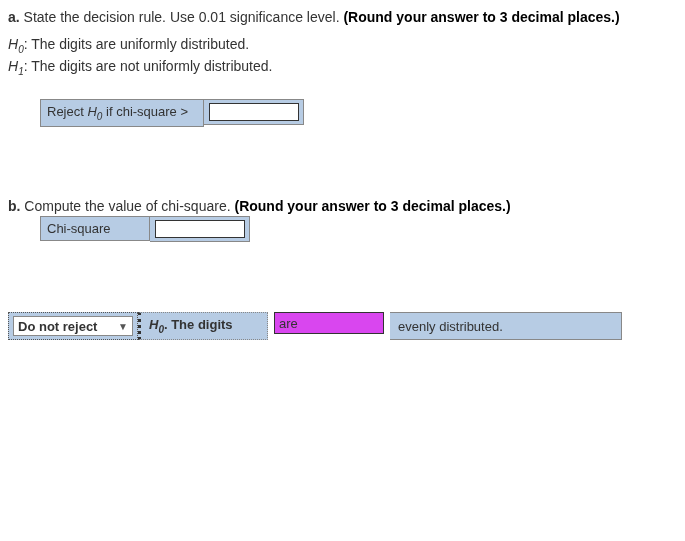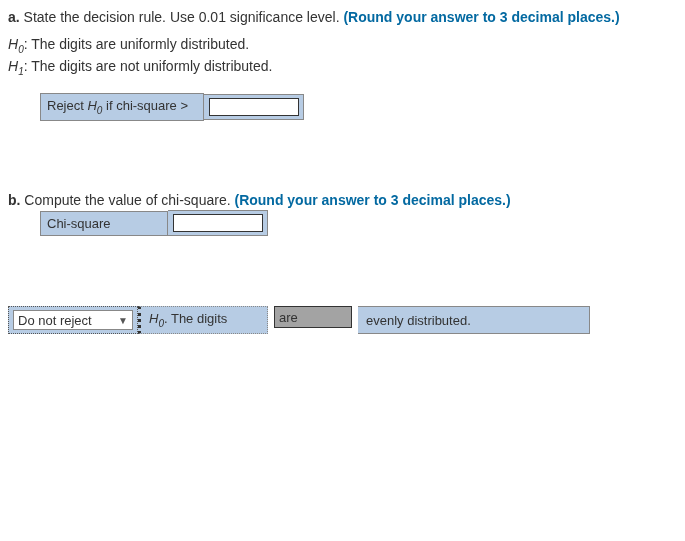--- a/index.html
+++ b/index.html
@@ -18,38 +18,38 @@
     margin-bottom: 10px;
   }
   .prompt {
     margin-bottom: 6px;
     line-height: 1.4;
   }
   .bold {
     font-weight: bold;
   }
   .red {
-    color: #0369a1;
+    color: #000000;
     font-weight: bold;
   }
   .hypothesis {
     font-style: normal;
     line-height: 1.5;
-    margin-bottom: 14px;
+    margin-bottom: 20px;
   }
   .hypothesis .sym {
     font-style: italic;
   }
   .sub {
     font-size: 10px;
     vertical-align: sub;
   }
   .answer-row {
     display: flex;
-    align-items: center;
+    align-items: flex-start;
     padding-left: 32px;
   }
   .label-cell {
     background: #b7cce4;
     border: 1px solid #888;
     padding: 4px 6px;
     font-size: 13px;
     display: flex;
     align-items: center;
     box-sizing: border-box;
@@ -87,54 +87,55 @@
   }
   .c-select {
     background: #fff;
     border: 1px solid #888;
     font-size: 13px;
     padding: 1px 4px;
     height: 20px;
     box-sizing: border-box;
     display: flex;
     align-items: center;
+    font-weight: bold;
   }
   .c-select .arrow {
     margin-left: 6px;
     font-size: 10px;
     color: #555;
   }
   .c-text {
     background: #b7cce4;
     border: 1px solid #888;
     border-left: none;
     padding: 4px 8px;
     font-size: 13px;
     display: flex;
     align-items: center;
     box-sizing: border-box;
   }
   .c-text-dotted {
     border-style: dotted;
   }
   .c-middle-box {
-    background: #a3a3a3;
+    background: #d946ef;
     border: 1px solid #333;
-    width: 78px;
+    width: 110px;
     font-size: 13px;
     padding: 2px 4px;
     margin: 0 6px;
     display: flex;
     align-items: center;
     box-sizing: border-box;
     height: 22px;
   }
   .row-a-label { width: 164px; }
   .row-a-input-wrap { width: 100px; padding:3px; }
-  .row-b-label { width: 128px; }
+  .row-b-label { width: 110px; }
   .row-b-input-wrap { width: 100px; padding:3px; }
   .gap-a { margin-top: 0; }
   .gap-c-prompt { margin-bottom: 18px; }
 </style>
 </head>
 <body>
 
 <div class="question-block">
   <div class="prompt">
     <span class="bold">a.</span><span> State the decision rule. Use 0.01 significance level. </span><span class="red">(Round your answer to 3 decimal places.)</span>
@@ -174,21 +175,21 @@
 </div>
 
 <div class="question-block" style="margin-bottom:0;">
   <div class="c-row">
     <div class="c-select-wrap" style="width:130px;">
       <div class="c-select" style="width:100%; justify-content:space-between;">
         <span>Do not reject</span>
         <span class="arrow">▼</span>
       </div>
     </div>
-    <div class="c-text c-text-dotted" style="width:130px;">
+    <div class="c-text c-text-dotted" style="width:130px;font-weight:bold;">
       <span>
         <span style="font-style:italic">H</span><span class="sub" style="font-style:italic">0</span><span>. The digits</span>
       </span>
     </div>
     <div class="c-middle-box">
       <span>are</span>
     </div>
     <div class="c-text" style="width:232px;">
       <span>evenly distributed.</span>
     </div>

